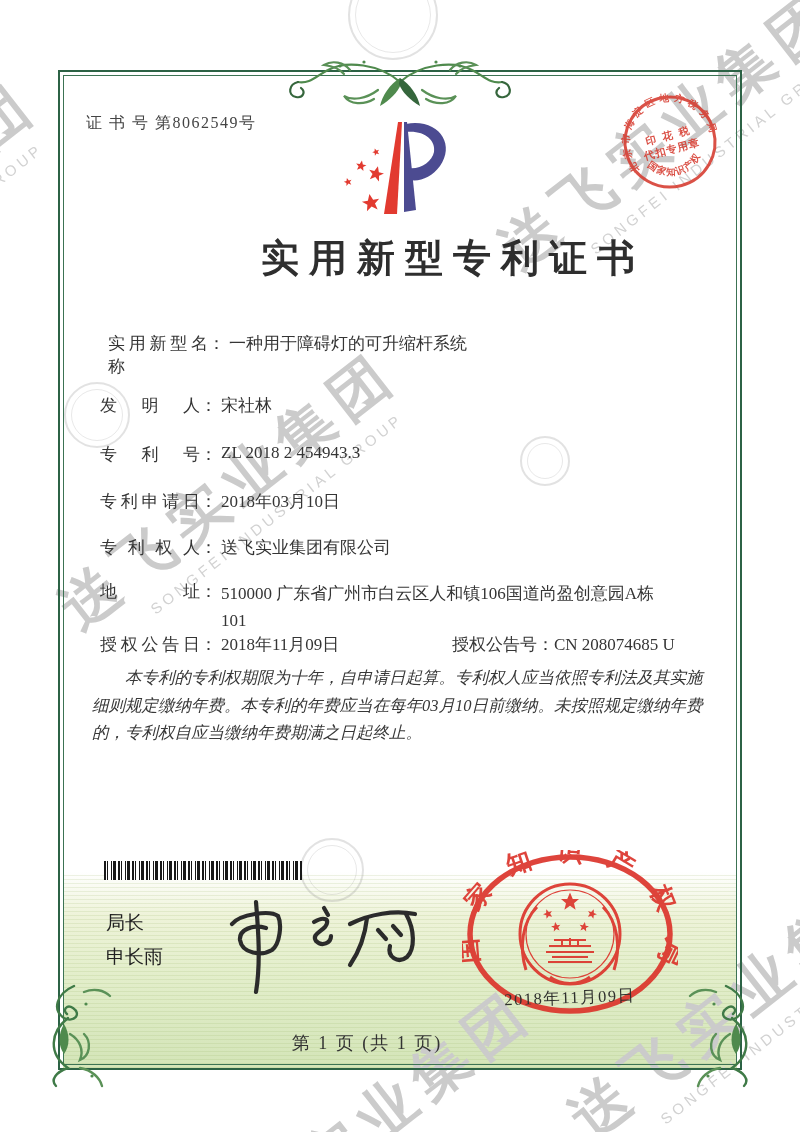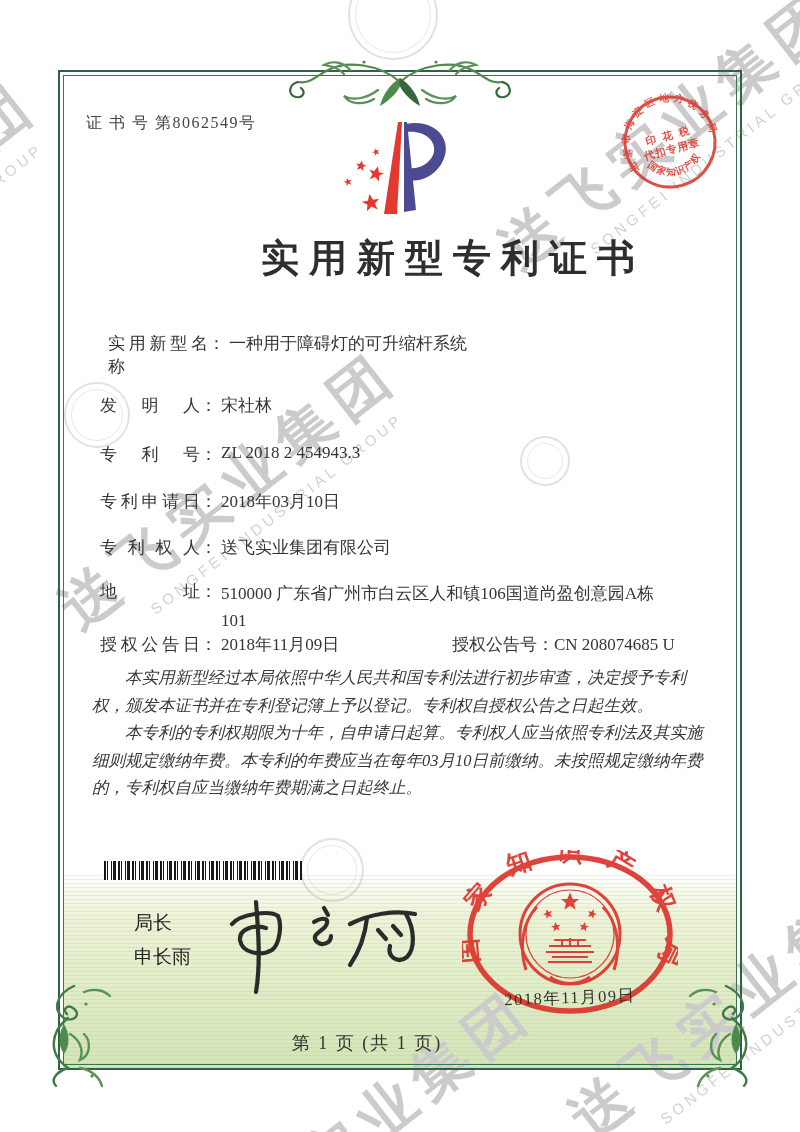--- a/index.html
+++ b/index.html
@@ -35,21 +35,21 @@
   .val-wrap{width:452px;line-height:27px;}
   .body-text{left:92px;width:620px;top:664px;font-size:16.5px;line-height:27.5px;
              font-style:italic;color:#383838;z-index:4;}
   .body-text p{margin:0;text-indent:2em;}
 
   
   .barcode{left:104px;top:861px;width:198px;height:19px;z-index:4;
     background:repeating-linear-gradient(90deg,#181818 0 2px,#fff 2px 3px,#181818 3px 4px,#fff 4px 7px,#181818 7px 8px,#fff 8px 9px,#181818 9px 12px,#fff 12px 14px);}
 
   .signer{left:106px;top:906px;z-index:4;font-family:"Liberation Sans","DejaVu Sans",sans-serif;
-          font-size:19px;line-height:34px;color:#212121;margin-left:28px;}
+          font-size:19px;line-height:34px;color:#212121;}
   .footer{left:20px;width:694px;top:1031px;text-align:center;font-size:18px;letter-spacing:2px;color:#333;z-index:4;}
 
   svg{display:block;}
   .z4{z-index:4;} .z5{z-index:5;} .z3{z-index:3;}
 </style>
 </head>
 <body>
 
 <div class="wm" style="left:470px;top:90px;">
   <div class="wm-cn">送飞实业集团</div>
@@ -171,21 +171,20 @@
   <span class="lbl">地址</span><span class="colon">：</span><span class="val val-wrap">510000 广东省广州市白云区人和镇106国道尚盈创意园A栋101</span>
 </div>
 <div class="abs row" style="top:633px;">
   <span class="lbl">授权公告日</span><span class="colon">：</span><span class="val">2018年11月09日</span>
 </div>
 <div class="abs row" style="top:633px;left:452px;width:330px;">
   <span>授权公告号</span><span>：</span><span>CN 208074685 U</span>
 </div>
 
 <div class="abs body-text">
-  <p>本实用新型经过本局依照中华人民共和国专利法进行初步审查，决定授予专利权，颁发本证书并在专利登记簿上予以登记。专利权自授权公告之日起生效。</p>
   <p>本专利的专利权期限为十年，自申请日起算。专利权人应当依照专利法及其实施细则规定缴纳年费。本专利的年费应当在每年03月10日前缴纳。未按照规定缴纳年费的，专利权自应当缴纳年费期满之日起终止。</p>
 </div>
 
 <div class="abs barcode"></div>
 
 <div class="abs signer">
   <div>局长</div>
   <div>申长雨</div>
 </div>
 

